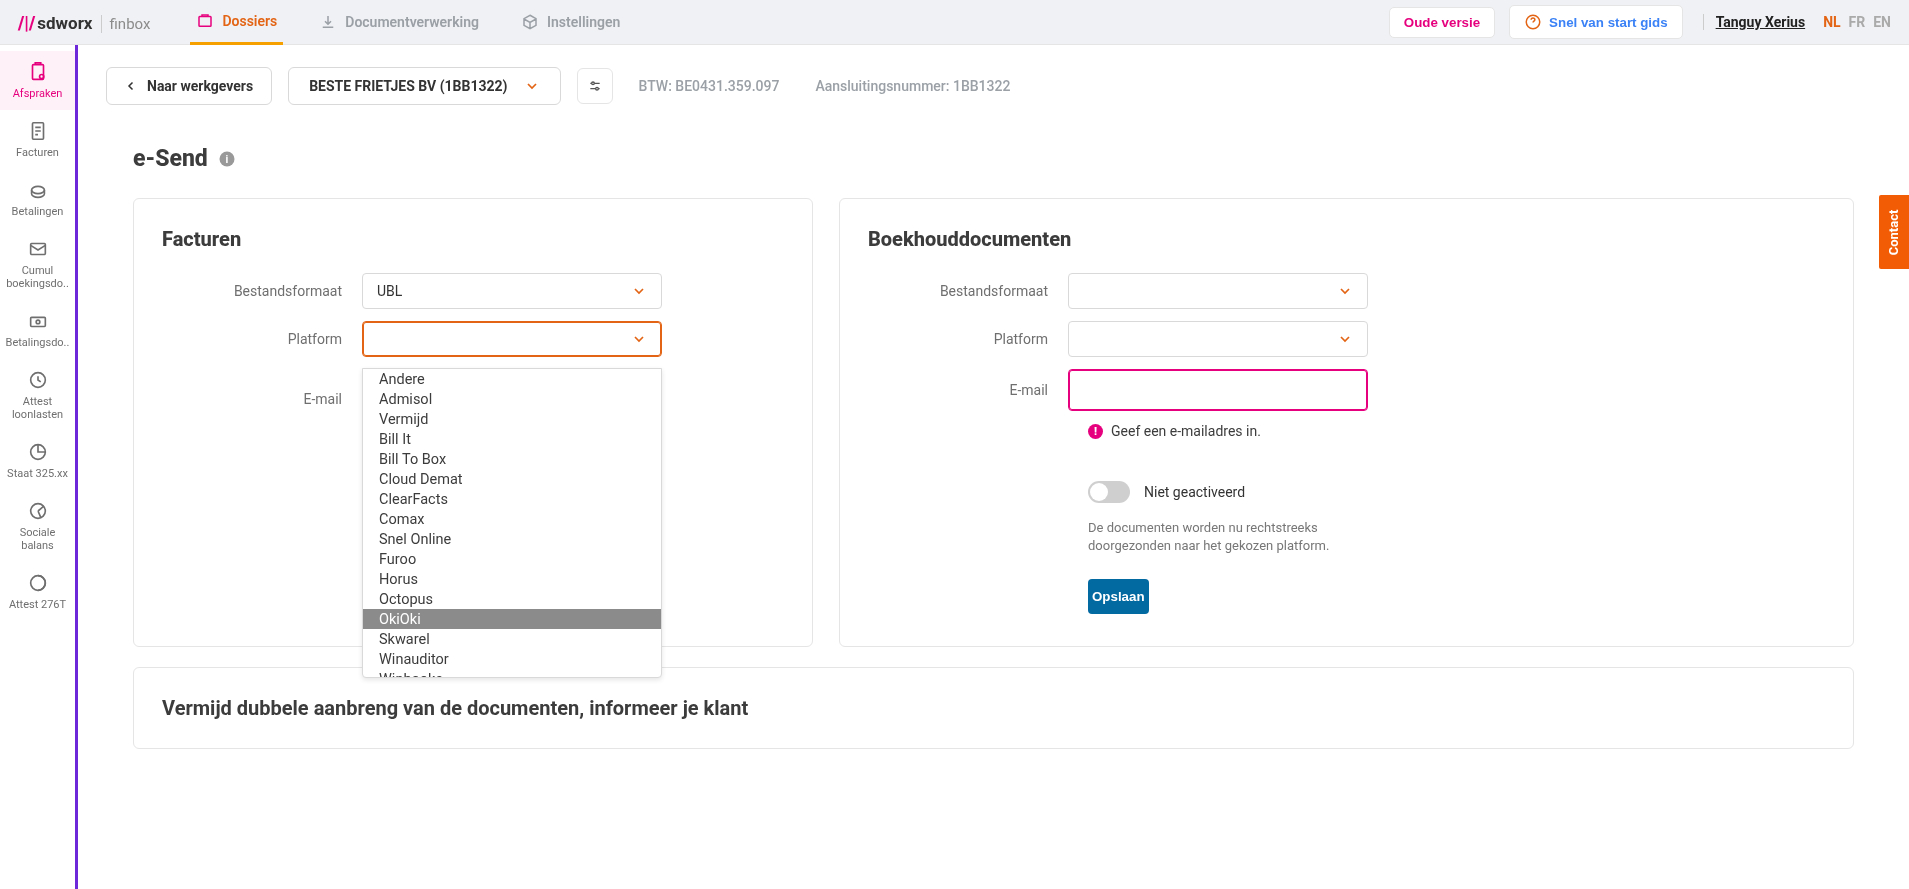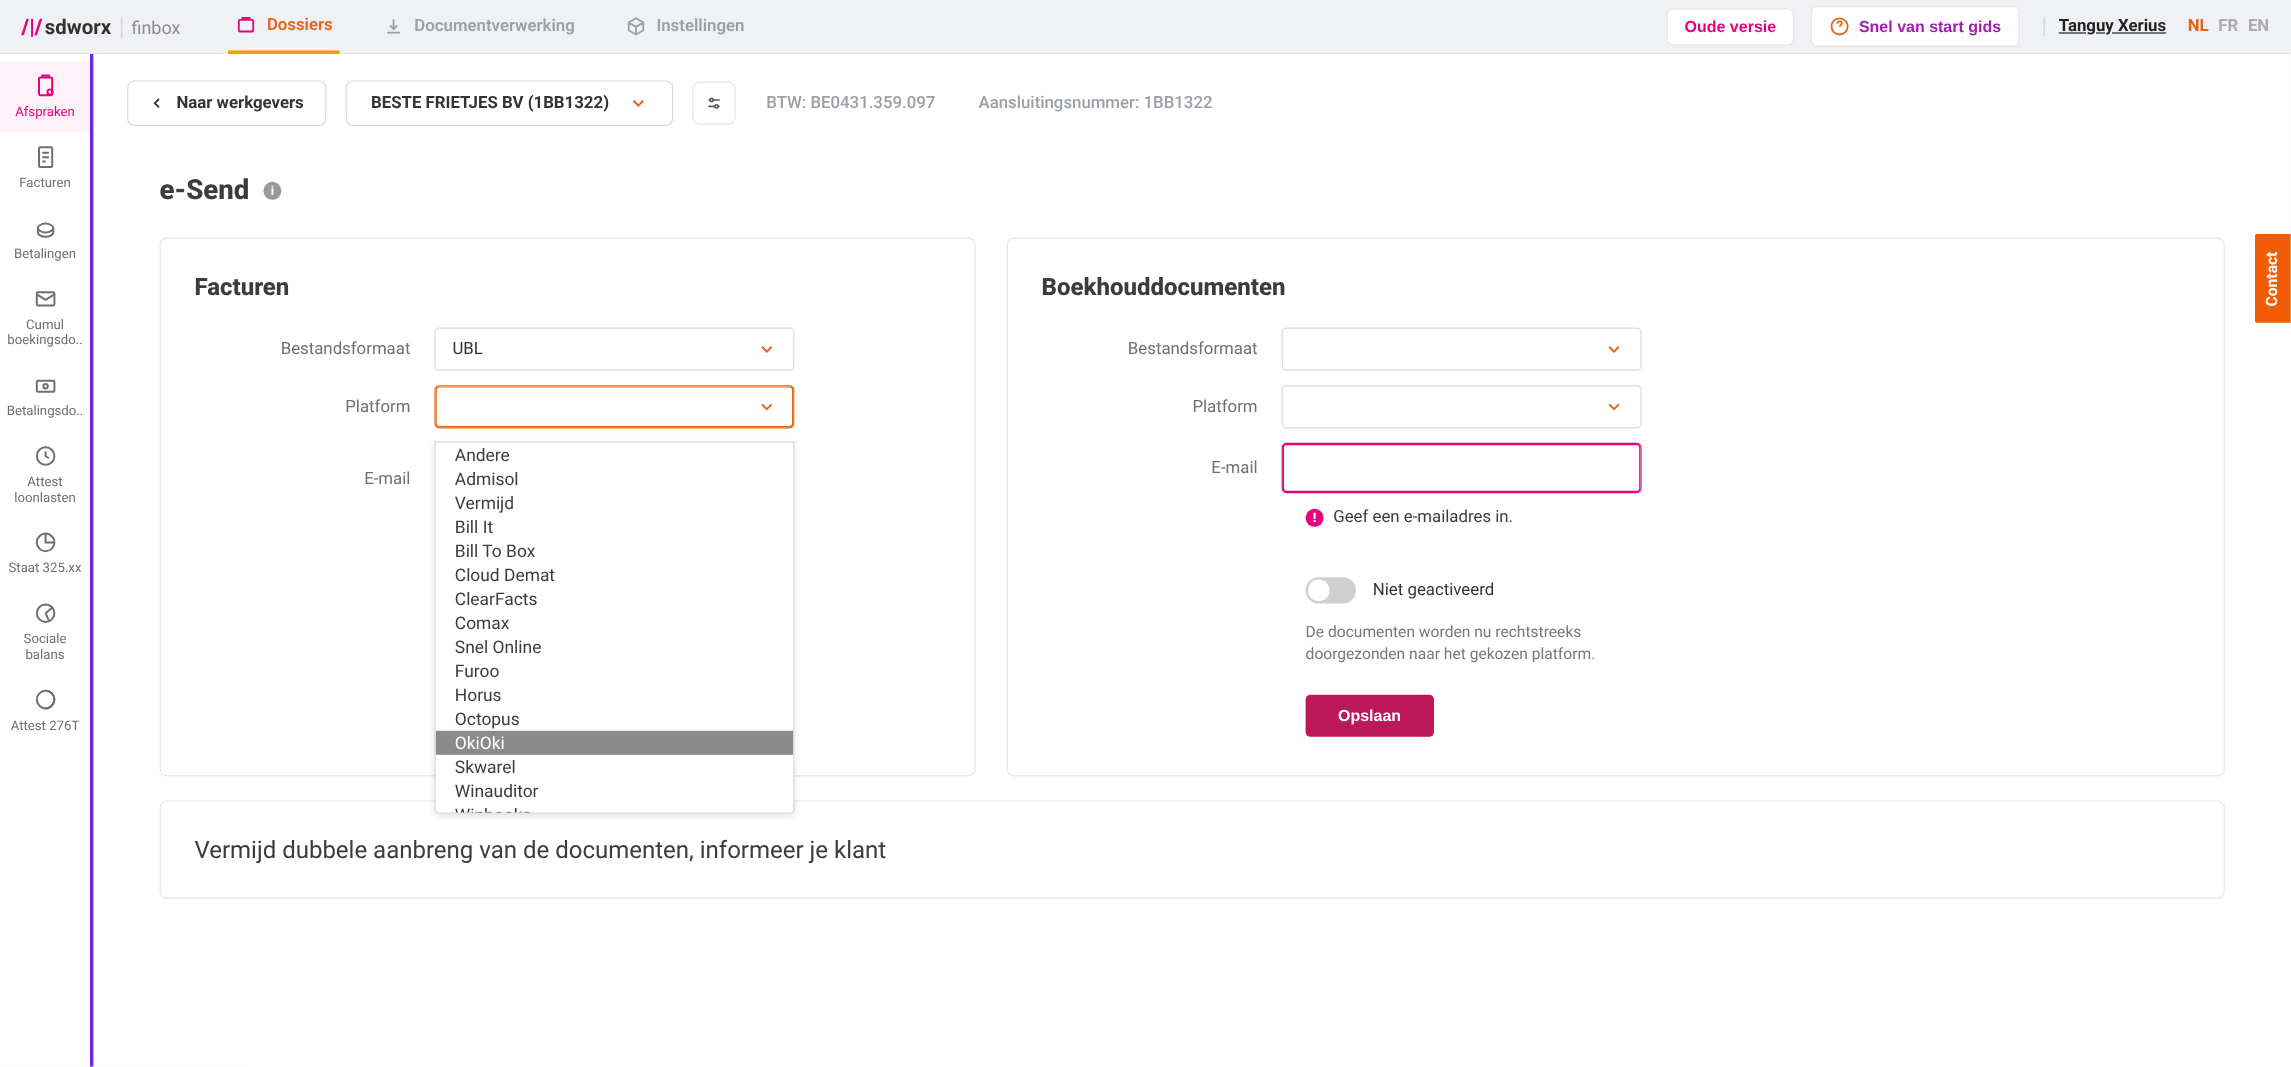--- a/index.html
+++ b/index.html
@@ -11,21 +11,21 @@
 .logo .worx { color: #333; font-weight: 700; font-size: 17px; margin-left: -2px; }
 .logo .fb { color: #8c8c8c; margin-left: 6px; font-size: 15px; border-left: 1px solid #ccc; padding-left: 8px; }
 .topnav { display: flex; align-items: center; gap: 30px; margin-left: 30px; }
 .topnav-item { display: flex; align-items: center; gap: 8px; padding: 12px 6px; cursor: pointer; color: #9aa0a6; font-weight: 600; }
 .topnav-item.active { color: #e36414; border-bottom: 3px solid #f6a000; }
 .topnav-item .nicon { width: 18px; height: 18px; }
 .spacer { flex: 1; }
 .right-actions { display: flex; align-items: center; gap: 14px; }
 .btn { border: 1px solid #e5e5e5; background: #fff; border-radius: 5px; padding: 7px 14px; font-weight: 700; cursor: pointer; }
 .btn.alt { color: #e6007e; }
-.btn.guide { color: #a21caf; display: flex; align-items: center; gap: 7px; }
+.btn.guide { color: #3b82f6; display: flex; align-items: center; gap: 7px; }
 .user { font-weight: 700; color: #222; margin-left: 6px; border-left: 1px solid #ccc; padding-left: 12px; text-decoration: underline; }
 .langs { display: flex; gap: 8px; font-weight: 700; margin-left: 4px; }
 .lang { color: #aaa; cursor: pointer; }
 .lang.active { color: #e36414; }
 .shell { display: flex; height: calc(889px - 45px); }
 .leftbar { width: 78px; background: #fff; border-right: 3px solid #6d28d9; display: flex; flex-direction: column; padding-top: 6px; }
 .lefitem { display: flex; flex-direction: column; align-items: center; gap: 4px; padding: 10px 2px; cursor: pointer; color: #6f6f6f; font-size: 11px; text-align: center; }
 .lefitem.active { color: #e6007e; background: #fef2f8; }
 .lefitem .licon { width: 22px; height: 22px; }
 .content { flex: 1; background: #fff; position: relative; overflow: hidden; }
@@ -45,29 +45,29 @@
 .sel { flex: 1; max-width: 300px; border: 1px solid #d9d9d9; border-radius: 4px; height: 36px; display: flex; align-items: center; justify-content: space-between; padding: 0 14px; color: #333; cursor: pointer; }
 .sel.focused { border: 1px solid #e36414; box-shadow: 0 0 0 1px #e36414 inset; }
 .txt-input { flex: 1; max-width: 300px; border: 1px solid #d9d9d9; border-radius: 4px; height: 42px; padding: 0 12px; }
 .txt-input.error { border: 1.5px solid #e6007e; box-shadow: 0 0 0 1px #e6007e inset; }
 .errmsg { display: flex; align-items: center; gap: 8px; margin-left: 220px; color: #3c3c3c; margin-top: 4px; font-size: 14px; }
 .err-icon { width: 15px; height: 15px; background: #e6007e; border-radius: 50%; color: #fff; font-size: 11px; display: flex; align-items: center; justify-content: center; font-weight: 900; }
 .toggle-row { margin-left: 220px; margin-top: 42px; display: flex; align-items: center; gap: 14px; }
 .toggle { width: 42px; height: 22px; background: #cfcfcf; border-radius: 11px; position: relative; cursor: pointer; }
 .toggle .tknob { width: 18px; height: 18px; border-radius: 50%; background: #fff; position: absolute; top: 2px; left: 2px; }
 .hint { margin-left: 220px; margin-top: 16px; font-size: 13px; color: #777; max-width: 300px; line-height: 1.4; }
-.save { margin-left: 220px; margin-top: 24px; border: none; background: #be185d; color: #fff; border-radius: 4px; padding: 10px 27px; font-weight: 700; cursor: pointer; }
+.save { margin-left: 220px; margin-top: 24px; border: none; background: #0369a1; color: #fff; border-radius: 4px; padding: 10px 4px; font-weight: 700; cursor: pointer; }
 .dropdown { position: absolute; z-index: 40; background: #fff; border: 1px solid #d9d9d9; border-bottom-left-radius: 4px; border-bottom-right-radius: 4px; width: 300px; max-height: 310px; overflow: hidden; box-shadow: 0 2px 5px rgba(0,0,0,.1); }
 .dropdown .opt { padding: 1.5px 16px; cursor: pointer; color: #3c3c3c; font-size: 14.5px; }
 .dropdown .opt.sel-opt { background: #8b8b8b; color: #fff; }
 .chev { width: 16px; height: 16px; stroke: #e36414; fill: none; stroke-width: 2.5; }
 .contact-tab { position: fixed; right: 0; top: 195px; width: 30px; height: 74px; background: #f25c05; color: #fff; font-weight: 700; font-size: 13px; display: flex; align-items: center; justify-content: center; cursor: pointer; border-top-left-radius: 2px; border-bottom-left-radius: 2px; }
 .contact-tab span { transform: rotate(-90deg); white-space: nowrap; }
 .bottom-card { margin: 20px 55px 0; border: 1px solid #e5e5e5; border-radius: 6px; padding: 28px; }
-.bottom-card h2 { font-size: 20px; font-weight: 400; color: #3c3c3c; }
+.bottom-card h2 { font-size: 20px; font-weight: 700; color: #3c3c3c; }
 </style>
 </head>
 <body>
 
 <div class="topbar">
   <div class="logo">
     <span class="tick">/|/</span>
     <span class="sd">sd</span>
     <span class="worx">worx</span>
     <span class="fb">finbox</span>

